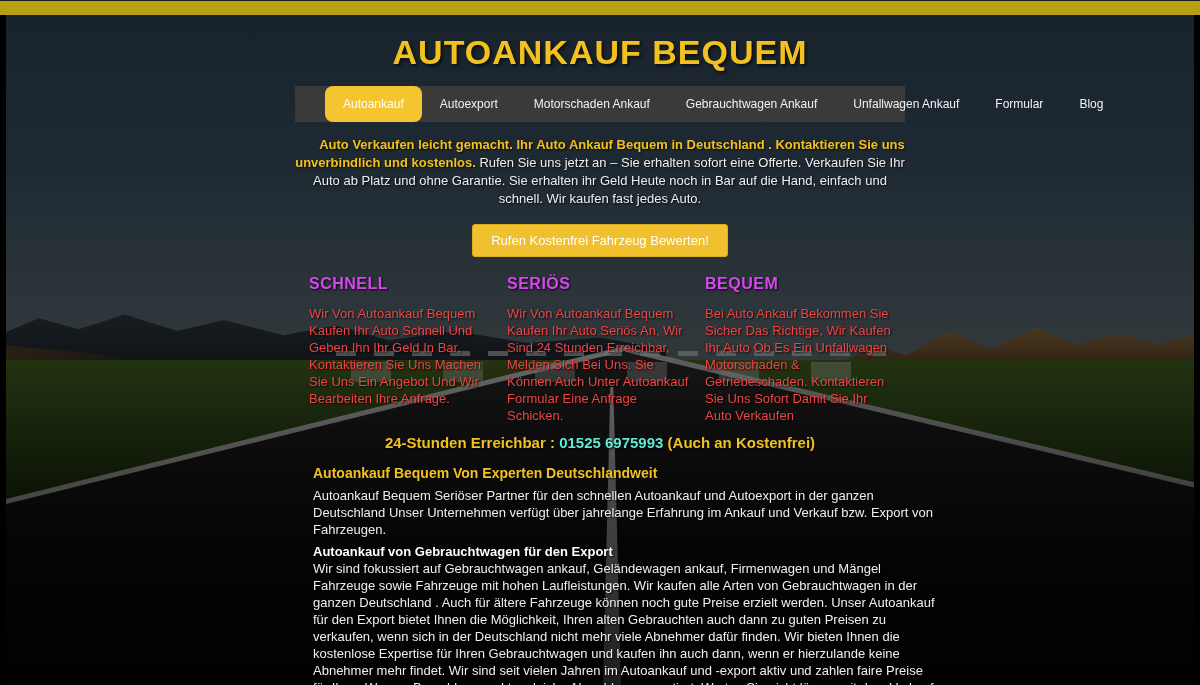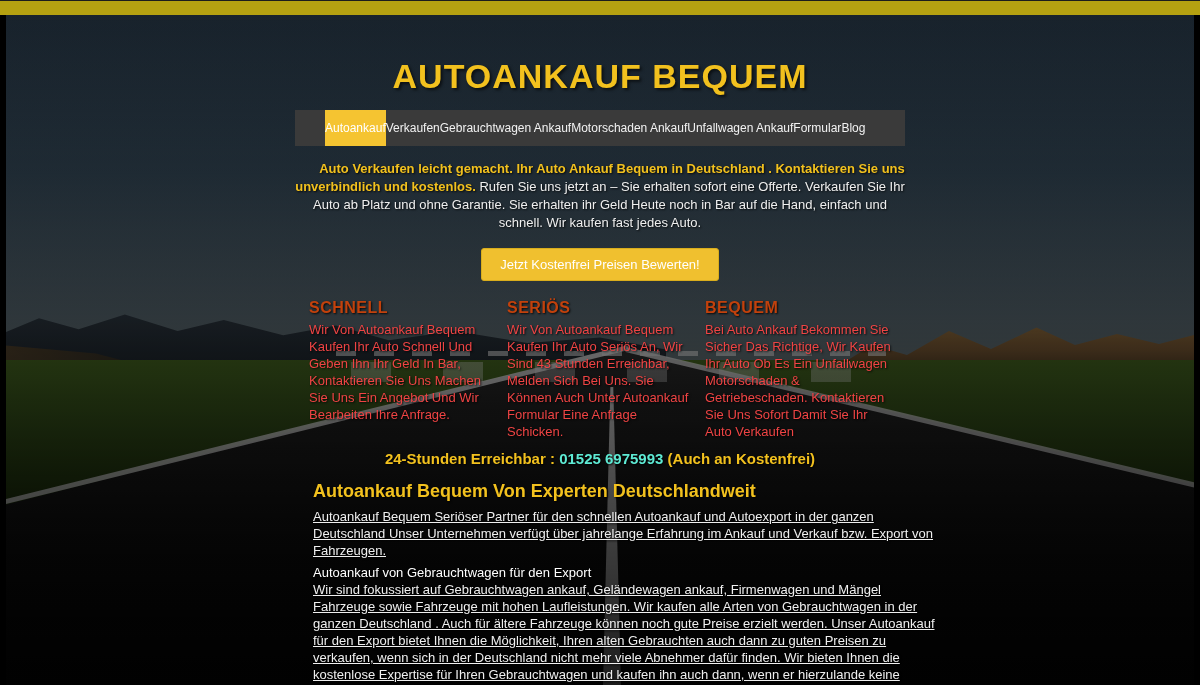--- a/index.html
+++ b/index.html
@@ -36,46 +36,46 @@
     clip-path:polygon(41% 0,57% 0,100% 100%,0 100%); }
   .threshold-dashes { position:absolute; top:336px; left:330px; width:550px; height:5px; opacity:.6;
     background:repeating-linear-gradient(90deg,#ddd 0 20px, transparent 20px 38px); }
   .piano-bars { position:absolute; top:347px; left:345px; width:520px; height:20px; opacity:.4;
     background:repeating-linear-gradient(90deg,rgba(230,230,230,.9) 0 40px, transparent 40px 92px); }
   .shade { position:absolute; inset:0;
     background:linear-gradient(180deg,rgba(8,14,20,.30) 0%, rgba(0,0,0,.42) 45%, rgba(0,0,0,.62) 70%, rgba(0,0,0,.85) 100%); }
 
   
   .content { position:absolute; top:15px; left:0; right:0; z-index:10; color:#efefef; }
-  .site-title { margin-top:42px; text-align:center; color:#f2c11e; font-size:34px; font-weight:bold; letter-spacing:1px;
+  .site-title { margin-top:18px; text-align:center; color:#f2c11e; font-size:34px; font-weight:bold; letter-spacing:1px;
     text-shadow:2px 2px 3px rgba(0,0,0,.6); }
 
   .navbar { width:610px; margin:14px auto 0; height:36px; background:#3a3a3a; display:flex; align-items:stretch; padding-left:30px; }
-  .nav-item { display:flex; align-items:center; padding:0 0; font-size:12px; color:#f2f2f2; cursor:pointer; white-space:nowrap; }
+  .nav-item { display:flex; align-items:center; padding:0 18px; font-size:12px; color:#f2f2f2; cursor:pointer; white-space:nowrap;border-radius:8px; }
   .nav-item.active { background:#f5c431; color:#fff; }
 
   .intro { width:612px; margin:14px auto 0; text-align:center; font-size:13px; line-height:18px; text-shadow:1px 1px 2px rgba(0,0,0,.8); }
   .intro .lead { color:#f2c11e; font-weight:bold;margin-left:24px; }
 
   .cta { display:block; margin:16px auto 0; background:#f0c02f; border:1px solid #d9ad1c; color:#fff;
     font-size:13px; padding:8px 18px; border-radius:3px; cursor:pointer; font-family:"Liberation Sans",sans-serif; }
 
   .features { width:610px; margin:18px auto 0; display:flex; gap:12px; padding:0 14px; }
   .feature { flex:1; text-shadow:1px 1px 2px rgba(0,0,0,.85); }
-  .feature h3 { color:#c2410c; font-size:16px; font-weight:bold; margin-bottom:4px; letter-spacing:.5px; }
+  .feature h3 { color:#d946ef; font-size:16px; font-weight:bold; margin-bottom:12px; letter-spacing:.5px; }
   .feature p { font-size:13px; line-height:17px; color:#ef4444; }
 
   .hotline { text-align:center; margin-top:10px; font-size:15px; font-weight:bold; text-shadow:1px 1px 2px rgba(0,0,0,.85); }
   .hotline .yellow { color:#f2c11e;margin-top:6px; }
   .hotline .phone { color:#5eead4; cursor:pointer; }
 
   .main-text { width:622px; margin:14px 0 0 313px; text-shadow:1px 1px 2px rgba(0,0,0,.85); }
-  .main-text h2 { color:#f2c11e; font-size:18px; font-weight:bold; margin-bottom:6px; }
-  .main-text h4 { color:#fff; font-size:13px; font-weight:normal; margin-bottom:1px; }
-  .main-text p { font-size:13px; line-height:17px; color:#efefef; margin-bottom:6px;text-decoration:underline; }
+  .main-text h2 { color:#f2c11e; font-size:14px; font-weight:bold; margin-bottom:6px; }
+  .main-text h4 { color:#fff; font-size:13px; font-weight:bold; margin-bottom:1px; }
+  .main-text p { font-size:13px; line-height:17px; color:#efefef; margin-bottom:6px; }
   .sect { margin-top:14px; }
 </style>
 </head>
 <body>
 
 <div class="top-bar"></div>
 
 <div class="bg">
   <div class="sky"></div>
   <div class="mtn-left"></div>
@@ -90,40 +90,40 @@
   <div class="center-line"></div>
   <div class="shade"></div>
 </div>
 
 <div class="content">
 
   <div class="site-title">AUTOANKAUF BEQUEM</div>
 
   <nav class="navbar">
     <div class="nav-item active">Autoankauf</div>
-    <div class="nav-item">Verkaufen</div>
+    <div class="nav-item">Autoexport</div>
+    <div class="nav-item">Motorschaden Ankauf</div>
     <div class="nav-item">Gebrauchtwagen Ankauf</div>
-    <div class="nav-item">Motorschaden Ankauf</div>
     <div class="nav-item">Unfallwagen Ankauf</div>
     <div class="nav-item">Formular</div>
     <div class="nav-item">Blog</div>
   </nav>
 
   <p class="intro"><strong class="lead">Auto Verkaufen leicht gemacht. Ihr Auto Ankauf Bequem in Deutschland . Kontaktieren Sie uns unverbindlich und kostenlos.</strong><span> Rufen Sie uns jetzt an – Sie erhalten sofort eine Offerte. Verkaufen Sie Ihr Auto ab Platz und ohne Garantie. Sie erhalten ihr Geld Heute noch in Bar auf die Hand, einfach und schnell. Wir kaufen fast jedes Auto.</span></p>
 
-  <button class="cta">Jetzt Kostenfrei Preisen Bewerten!</button>
+  <button class="cta">Rufen Kostenfrei Fahrzeug Bewerten!</button>
 
   <div class="features">
     <div class="feature">
       <h3>SCHNELL</h3>
       <p>Wir Von Autoankauf Bequem Kaufen Ihr Auto Schnell Und Geben Ihn Ihr Geld In Bar, Kontaktieren Sie Uns Machen Sie Uns Ein Angebot Und Wir Bearbeiten Ihre Anfrage.</p>
     </div>
     <div class="feature">
       <h3>SERIÖS</h3>
-      <p>Wir Von Autoankauf Bequem Kaufen Ihr Auto Seriös An, Wir Sind 43 Stunden Erreichbar, Melden Sich Bei Uns. Sie Können Auch Unter Autoankauf Formular Eine Anfrage Schicken.</p>
+      <p>Wir Von Autoankauf Bequem Kaufen Ihr Auto Seriös An, Wir Sind 24 Stunden Erreichbar, Melden Sich Bei Uns. Sie Können Auch Unter Autoankauf Formular Eine Anfrage Schicken.</p>
     </div>
     <div class="feature">
       <h3>BEQUEM</h3>
       <p>Bei Auto Ankauf Bekommen Sie Sicher Das Richtige, Wir Kaufen Ihr Auto Ob Es Ein Unfallwagen Motorschaden &amp; Getriebeschaden. Kontaktieren Sie Uns Sofort Damit Sie Ihr Auto Verkaufen</p>
     </div>
   </div>
 
   <div class="hotline">
     <span class="yellow">24-Stunden Erreichbar : </span><span class="phone">01525 6975993</span><span class="yellow"> (Auch an Kostenfrei)</span>
   </div>

